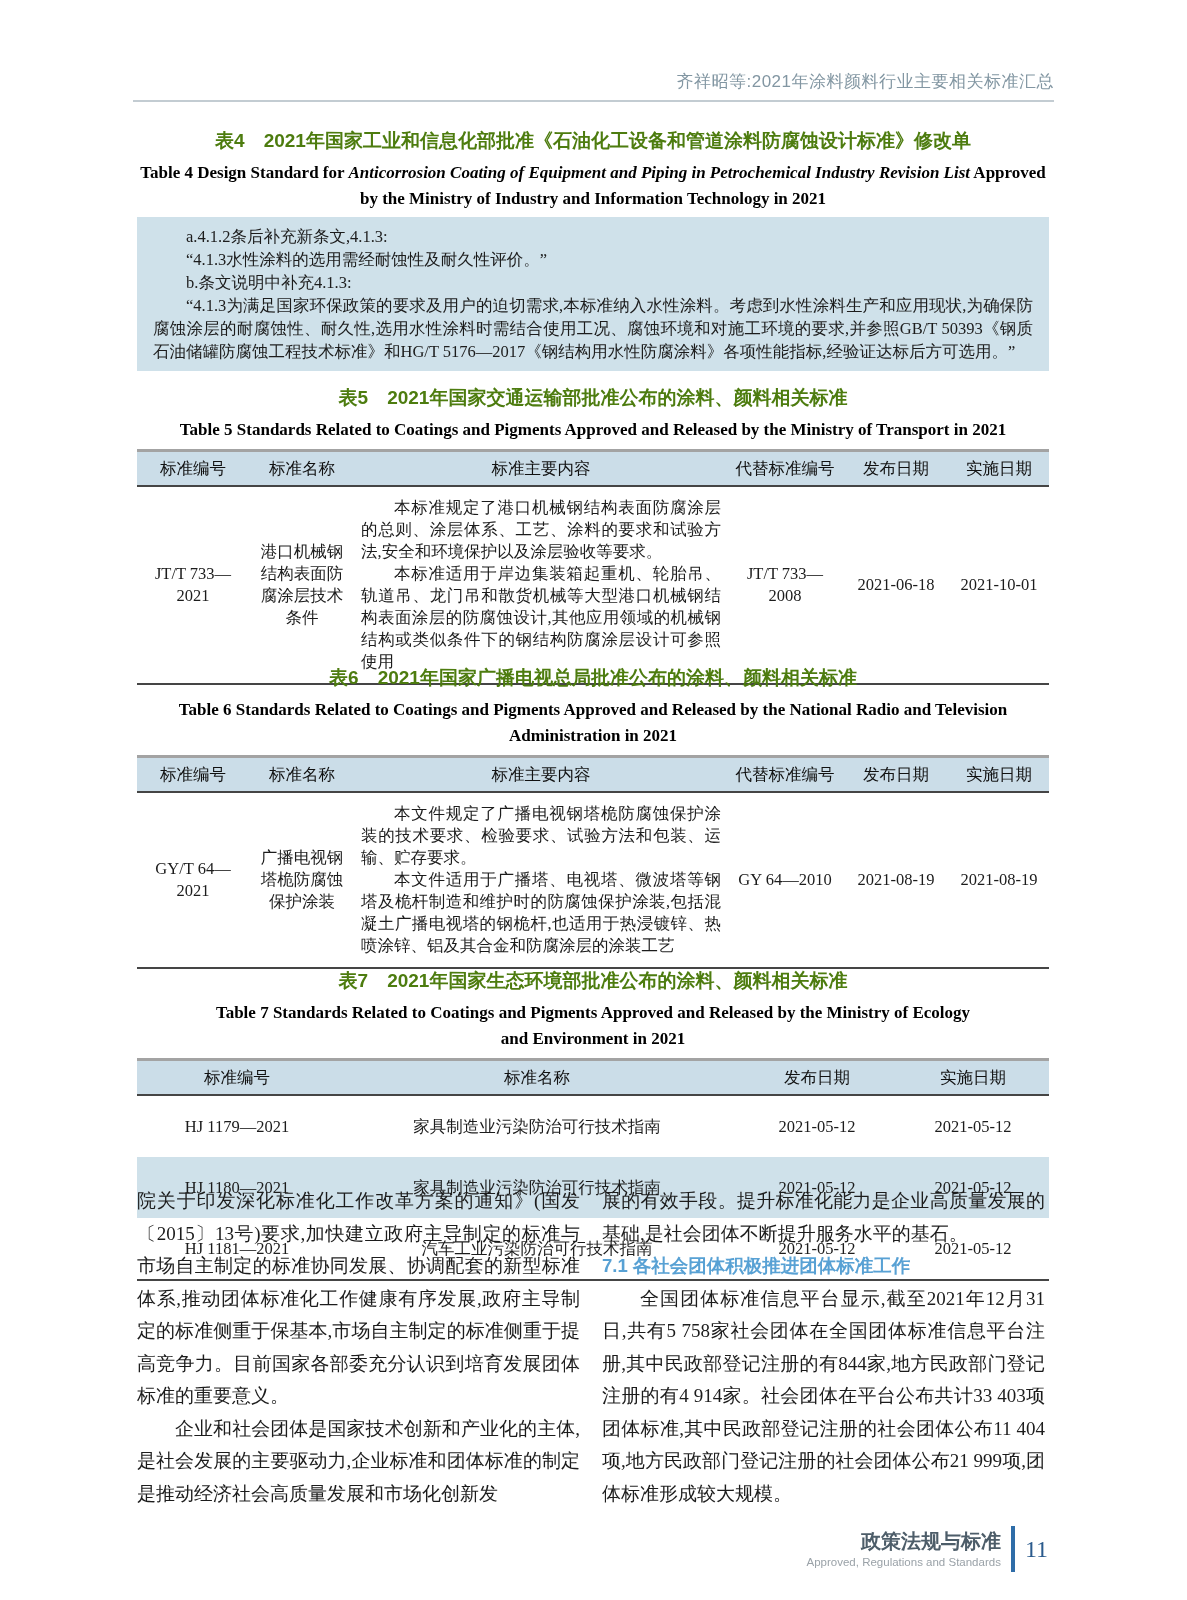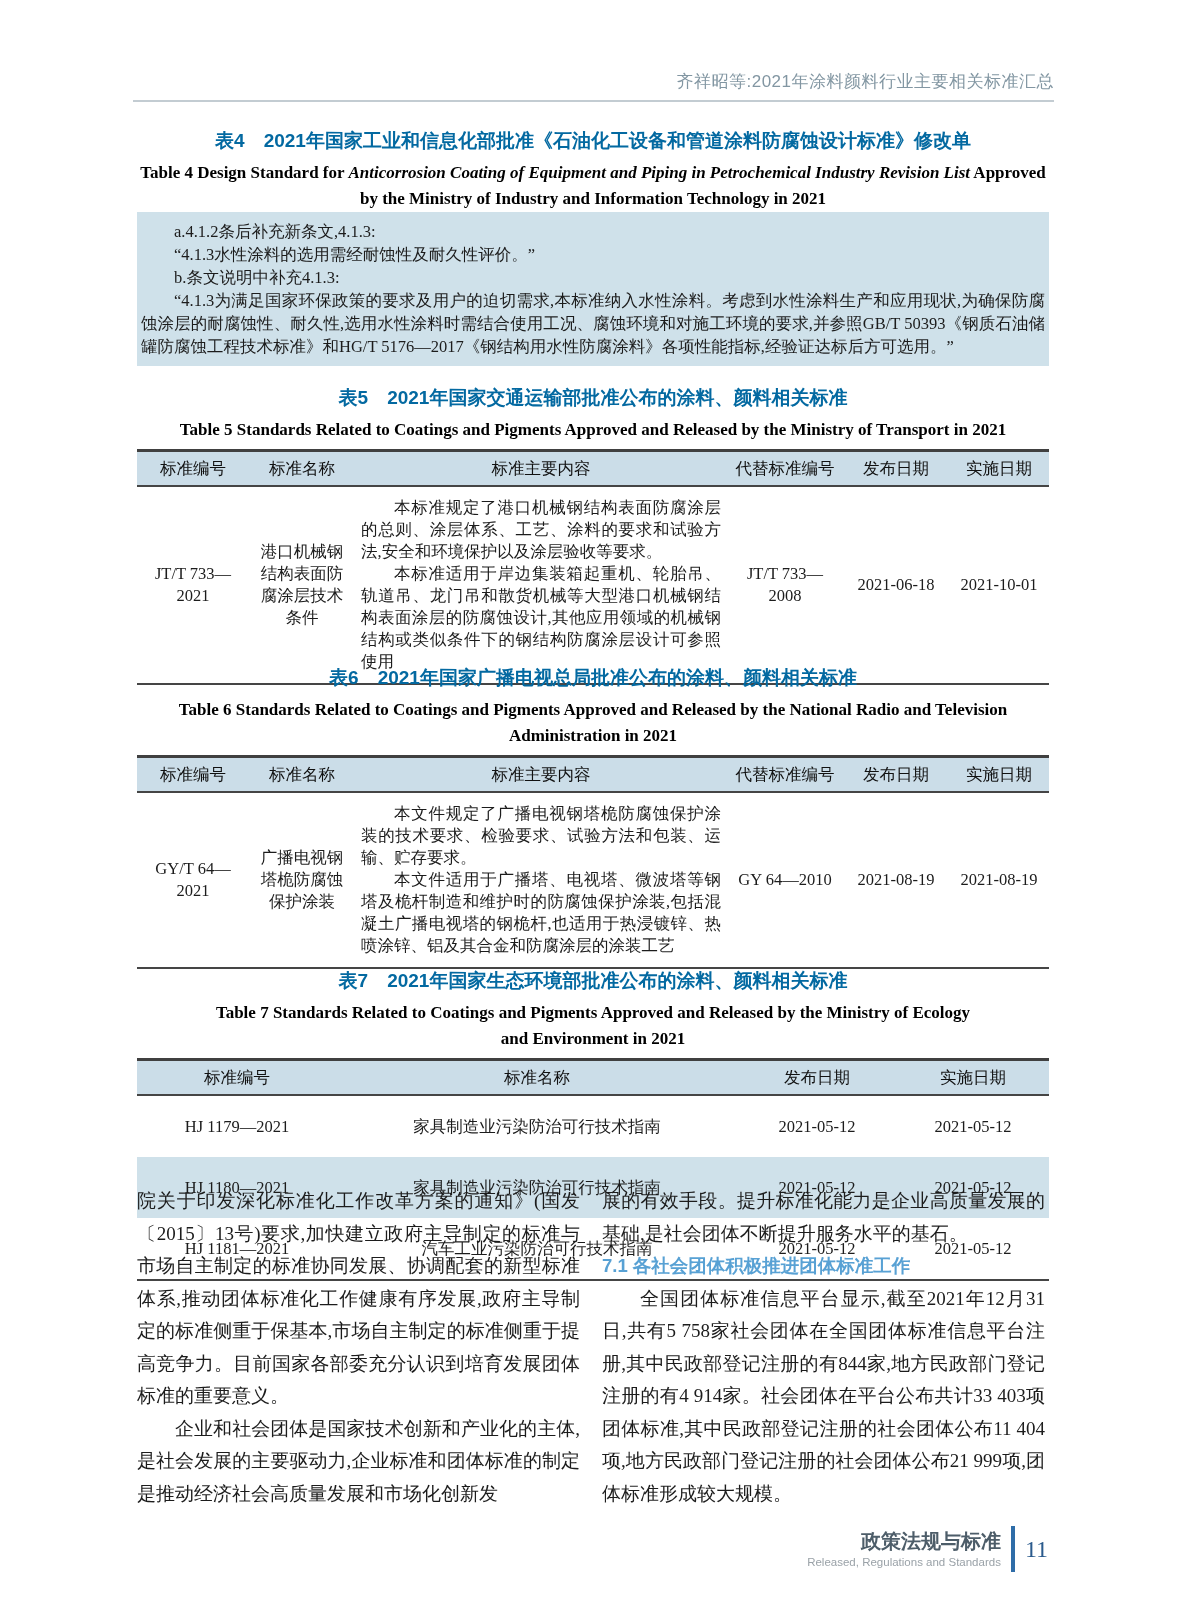--- a/index.html
+++ b/index.html
@@ -8,31 +8,31 @@
 
   
   .running-head { position:absolute; top:70px; left:133px; width:921px;
                   border-bottom:2px solid #c3ccd2; padding-bottom:7px; text-align:right; }
   .running-head-text { font-family:"Liberation Sans","DejaVu Sans",sans-serif;
                        font-size:17px; color:#8296a2; letter-spacing:.5px; }
 
   .sec { position:absolute; left:137px; width:912px; }
 
   .title-cn { margin:0; text-align:center; font-family:"Liberation Sans","DejaVu Sans",sans-serif;
-              font-size:19px; font-weight:bold; color:#0369a1; line-height:26px; }
+              font-size:19px; font-weight:bold; color:#4d7c0f; line-height:26px; }
   .title-en { margin:6px auto 0; text-align:center; font-size:17px; font-weight:bold; line-height:26px; color:#000; }
   .title-en em { font-style:italic; }
   .title-en.narrow { max-width:880px; }
 
-  .note-box { background:#cfe1ea; padding:8px 4px; font-size:16.5px;
+  .note-box { margin-top:5px; background:#cfe1ea; padding:8px 16px; font-size:16.5px;
               line-height:23px; text-align:justify; }
   .note-box p { margin:0; text-indent:2em; }
 
   table.std-table { width:100%; border-collapse:collapse; margin-top:6px;
-                    border-top:3px solid #404040; border-bottom:2px solid #454545;
+                    border-top:3px solid #a3a3a3; border-bottom:2px solid #454545;
                     font-size:16.5px; }
   table.std-table th { background:#cbdde8; font-weight:normal; height:29px;
                        border-bottom:2px solid #454545; padding:2px 4px; color:#111; }
   table.std-table td { vertical-align:middle; padding:10px 6px; line-height:22px; }
   td.c { text-align:center; }
   td.content p { margin:0; text-indent:2em; text-align:justify; }
 
   table.t7 td { height:29px; text-align:center; padding:16px 6px; }
   table.t7 tr.stripe { background:#cfe1ea; }
 
@@ -197,19 +197,19 @@
     <div class="col">
       <p>展的有效手段。提升标准化能力是企业高质量发展的基础,是社会团体不断提升服务水平的基石。</p>
       <h4 class="sub-heading">7.1  各社会团体积极推进团体标准工作</h4>
       <p class="indent">全国团体标准信息平台显示,截至2021年12月31日,共有5 758家社会团体在全国团体标准信息平台注册,其中民政部登记注册的有844家,地方民政部门登记注册的有4 914家。社会团体在平台公布共计33 403项团体标准,其中民政部登记注册的社会团体公布11 404项,地方民政部门登记注册的社会团体公布21 999项,团体标准形成较大规模。</p>
     </div>
   </section>
 
   <div class="footer">
     <div class="footer-textwrap">
       <div class="footer-cn">政策法规与标准</div>
-      <div class="footer-en">Released, Regulations and Standards</div>
+      <div class="footer-en">Approved, Regulations and Standards</div>
     </div>
     <div class="footer-bar"></div>
     <div class="footer-page">11</div>
   </div>
 
 </div>
 
 </body></html>

